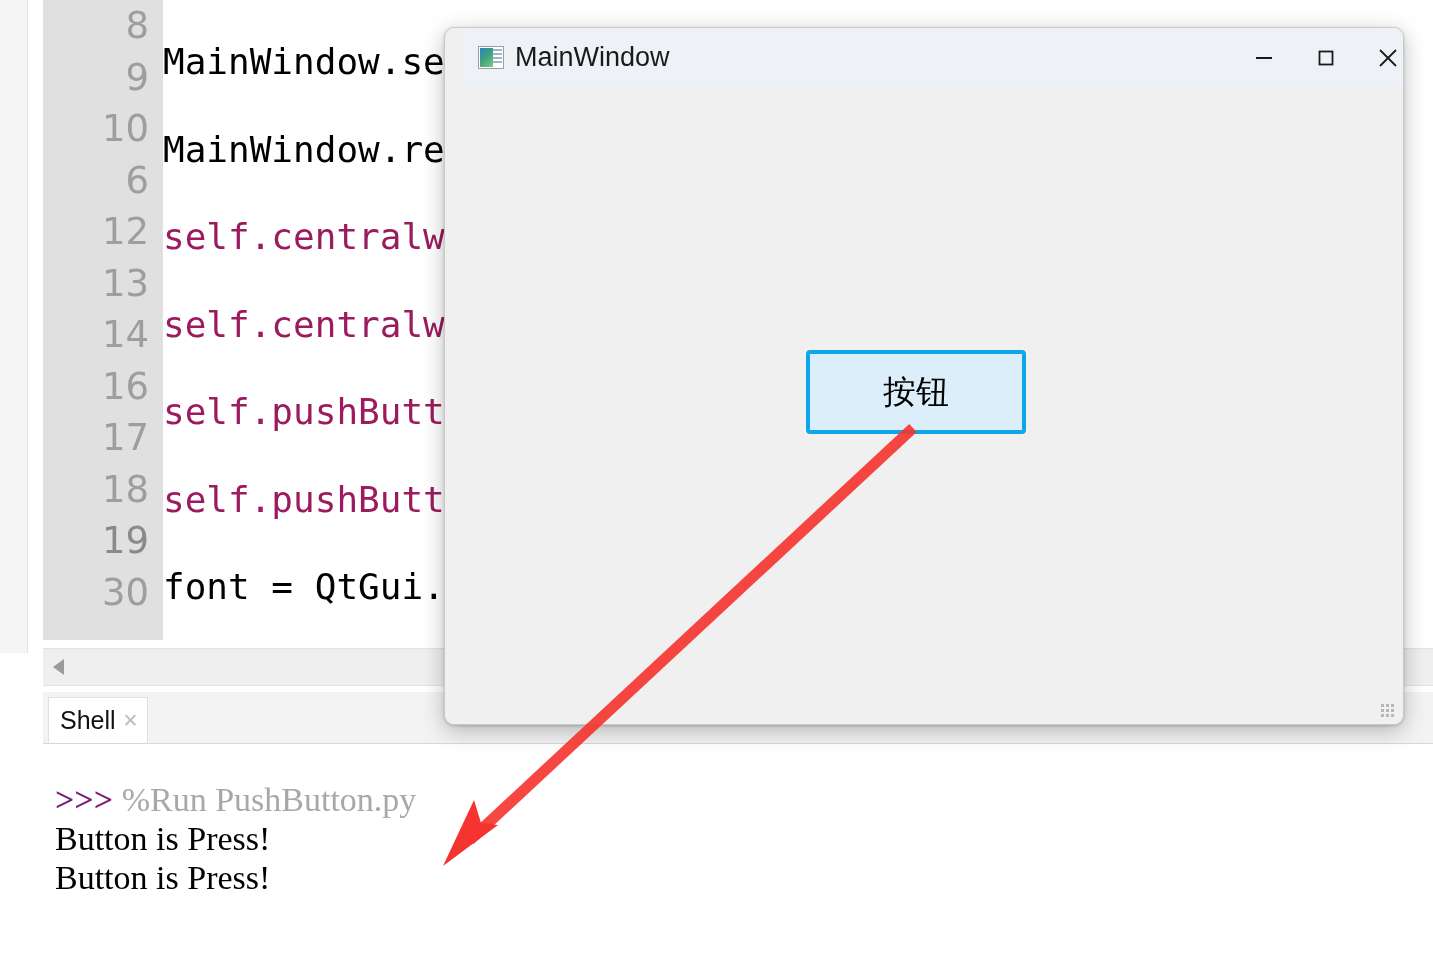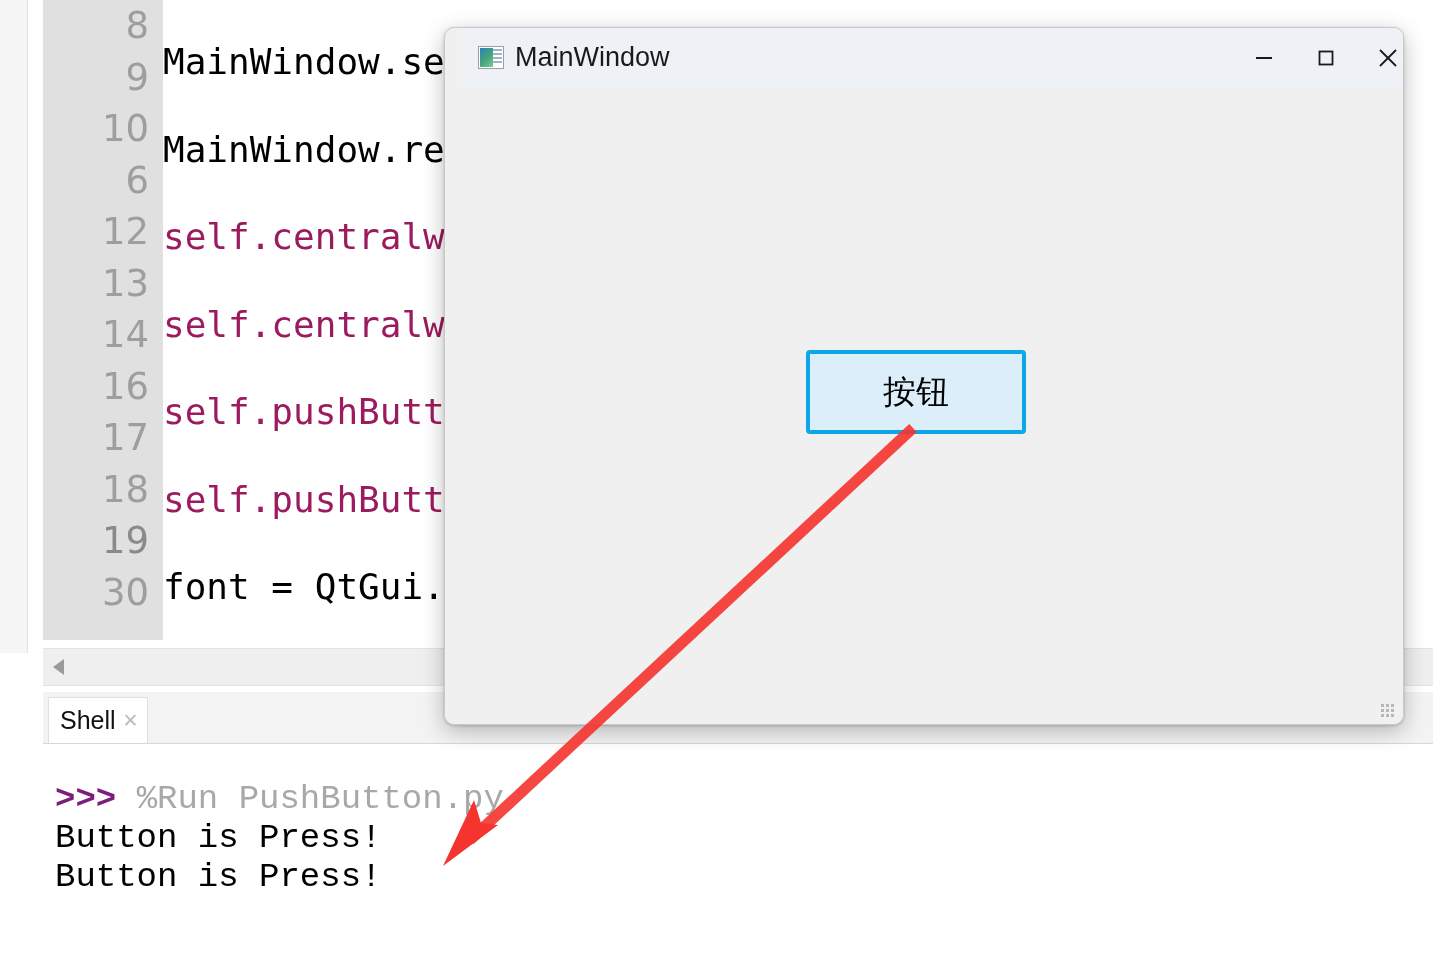--- a/index.html
+++ b/index.html
@@ -140,21 +140,21 @@
   }
   #shell-body {
     position: absolute;
     left: 0; top: 52px;
     width: 1390px; height: 226px;
     background: #ffffff;
     padding-top: 36px;
     box-sizing: border-box;
   }
   .shell-line {
-    font-family: Liberation Mono, monospace;
+    font-family: Liberation Serif, serif;
     font-size: 34px;
     line-height: 39px;
     color: #000000;
     white-space: pre;
     padding-left: 12px;
   }
   .shell-prompt { color: #7b1d7b; font-weight: bold; }
   .shell-cmd    { color: #a8a8a8; }
 
   

